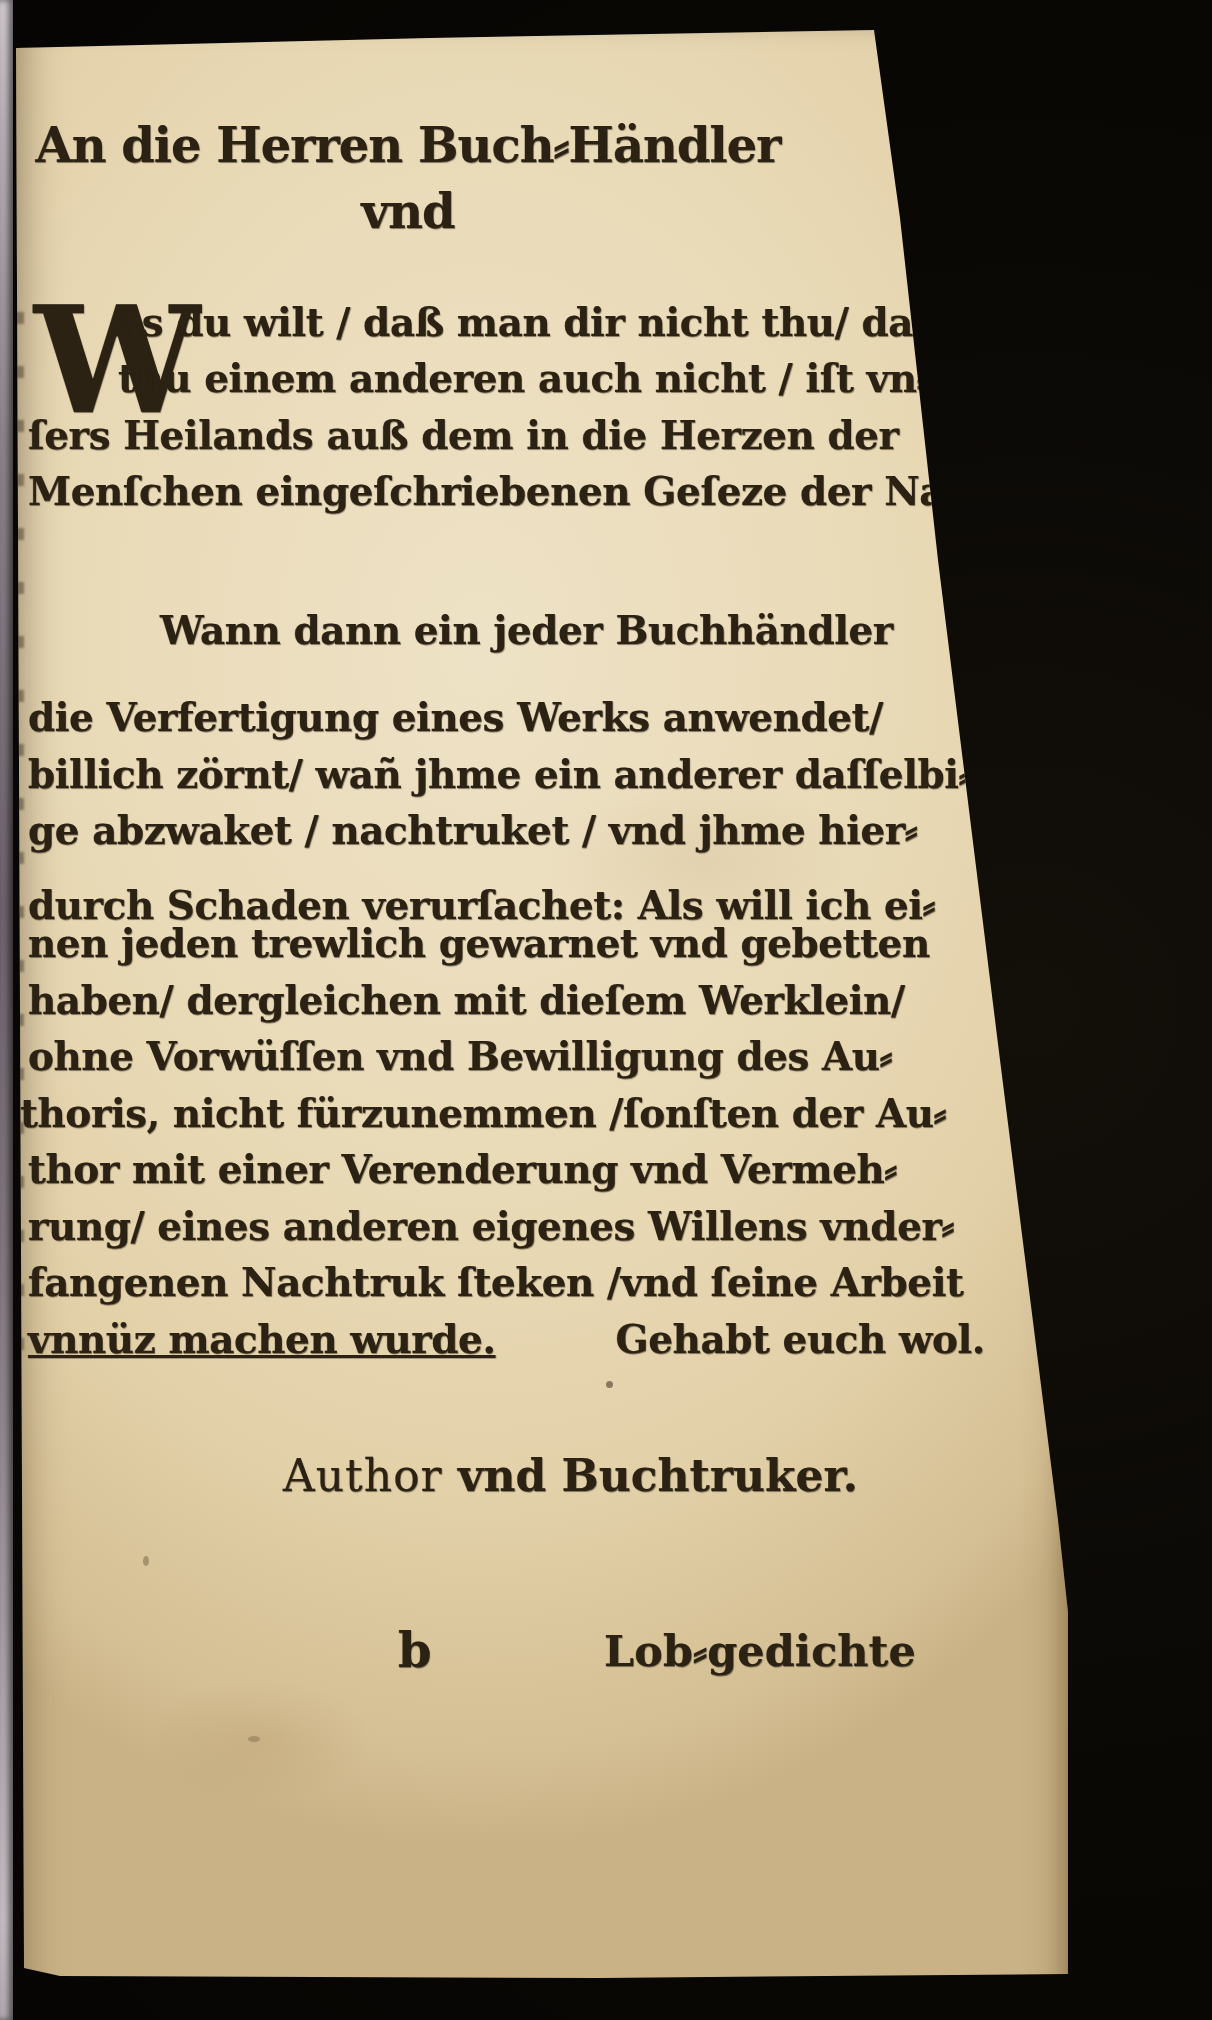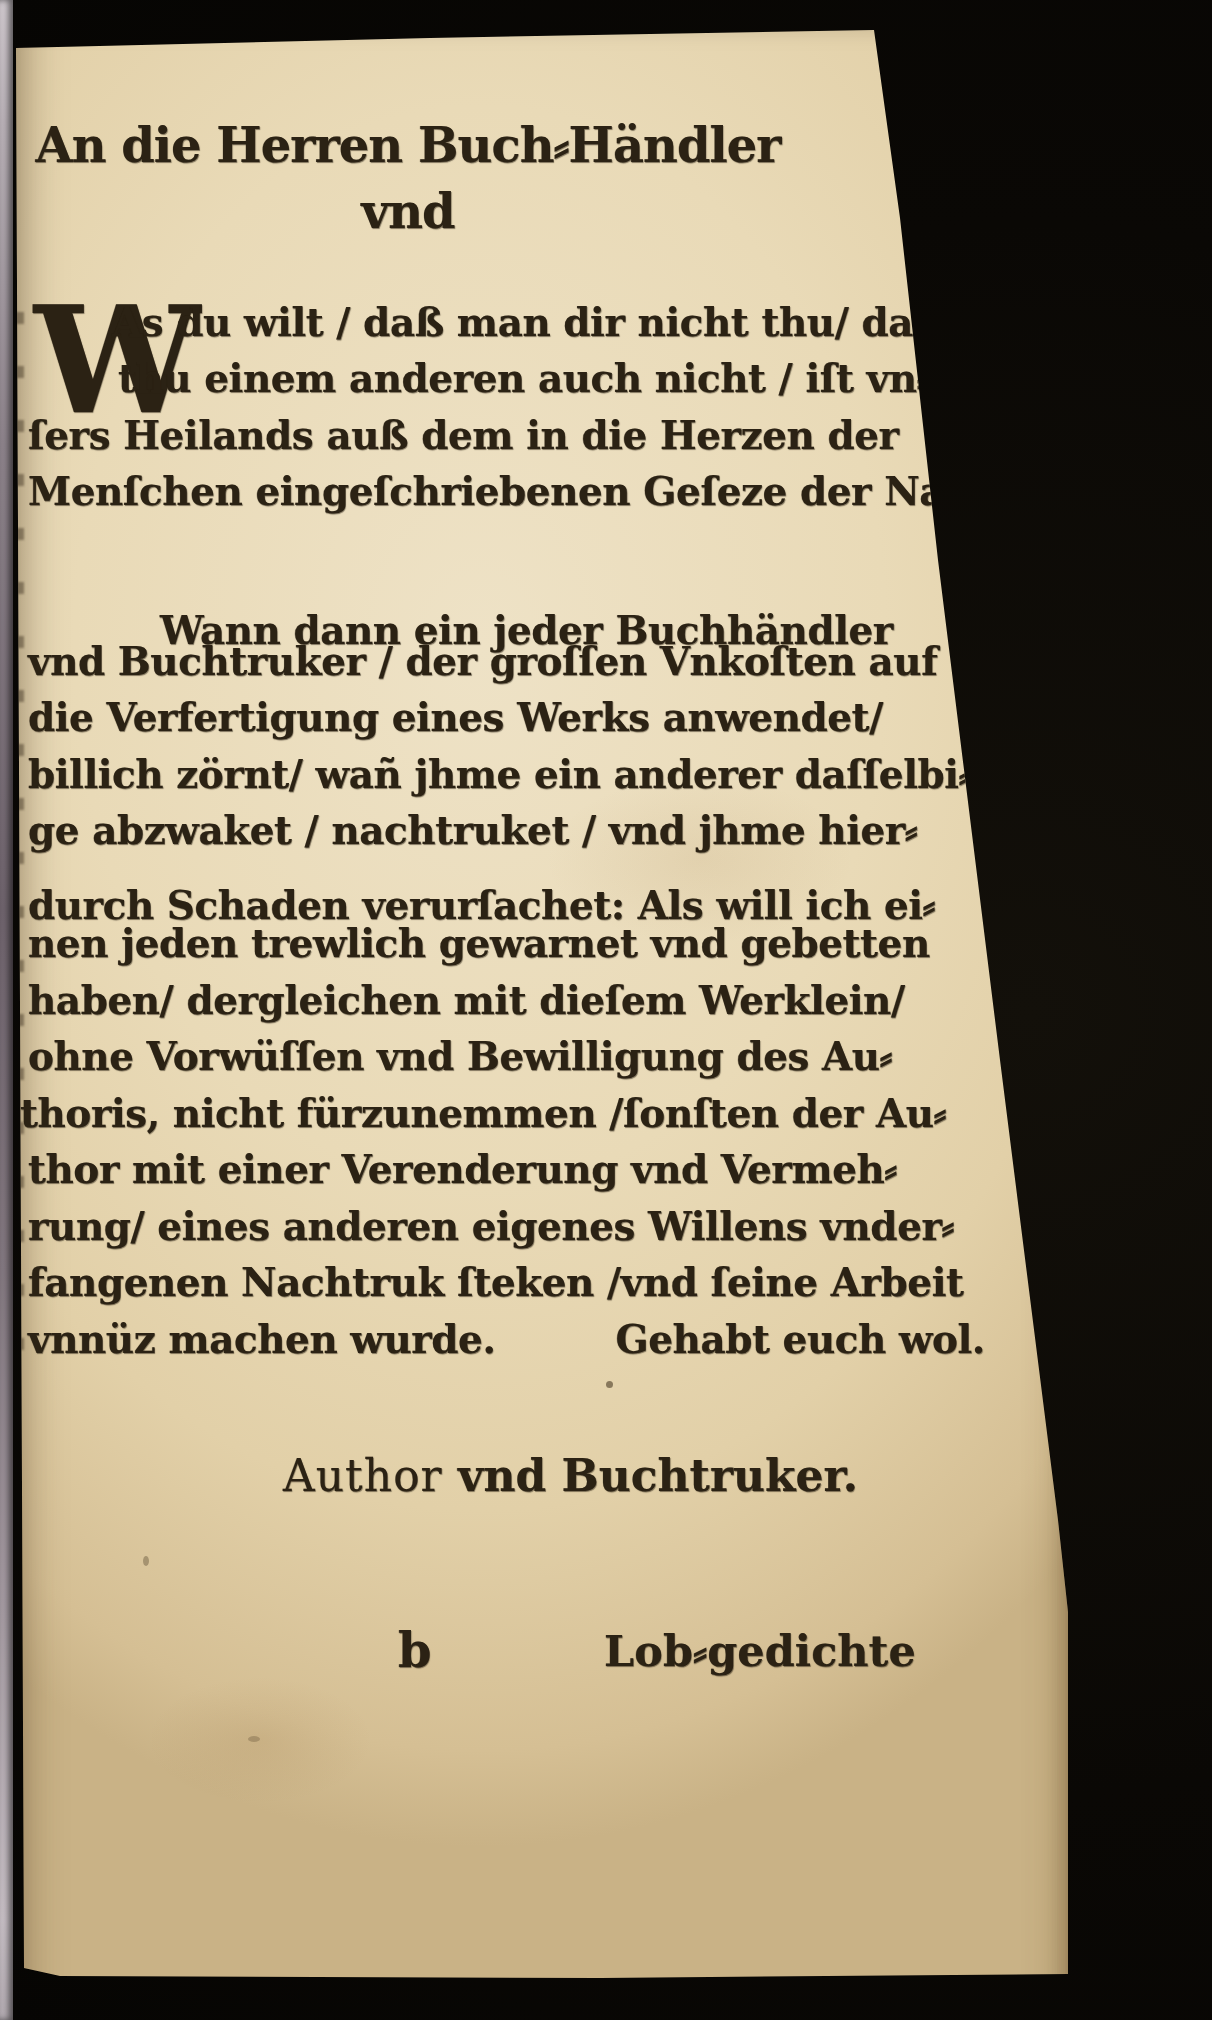--- a/index.html
+++ b/index.html
@@ -60,34 +60,33 @@
   </div>
 
   <div class="ink dropcap">W</div>
 
   <div class="ink line" style="left:112px;top:297px;">As du wilt / daß man dir nicht thu/ daß</div>
   <div class="ink line" style="left:118px;top:353px;">thu einem anderen auch nicht / iſt vn⸗</div>
   <div class="ink line" style="left:28px;top:410px;">ſers Heilands auß dem in die Herzen der</div>
   <div class="ink line" style="left:28px;top:466px;">Menſchen eingeſchriebenen Geſeze der Na⸗</div>
 
   <div class="ink line" style="left:160px;top:579px;margin-top:26px;">Wann dann ein jeder Buchhändler</div>
-  <div class="ink line" style="left:28px;top:636px;">vnd Buchtruker / der groſſen Vnkoſten auf</div>
   <div class="ink line" style="left:28px;top:692px;">die Verfertigung eines Werks anwendet/</div>
   <div class="ink line" style="left:28px;top:749px;">billich zörnt/ wañ jhme ein anderer daſſelbi⸗</div>
   <div class="ink line" style="left:28px;top:805px;">ge abzwaket / nachtruket / vnd jhme hier⸗</div>
   <div class="ink line" style="left:28px;top:844px;margin-top:36px;">durch Schaden verurſachet: Als will ich ei⸗</div>
   <div class="ink line" style="left:28px;top:918px;">nen jeden trewlich gewarnet vnd gebetten</div>
   <div class="ink line" style="left:28px;top:975px;">haben/ dergleichen mit dieſem Werklein/</div>
   <div class="ink line" style="left:28px;top:1031px;">ohne Vorwüſſen vnd Bewilligung des Au⸗</div>
   <div class="ink line" style="left:20px;top:1088px;">thoris, nicht fürzunemmen /ſonſten der Au⸗</div>
   <div class="ink line" style="left:28px;top:1144px;">thor mit einer Verenderung vnd Vermeh⸗</div>
   <div class="ink line" style="left:28px;top:1201px;">rung/ eines anderen eigenes Willens vnder⸗</div>
   <div class="ink line" style="left:28px;top:1257px;">fangenen Nachtruk ſteken /vnd ſeine Arbeit</div>
 
-  <div class="ink line" style="left:28px;top:1314px;">
+  <div class="ink line" style="left:28px;top:1314px;text-decoration:underline;">
     <span>vnnüz machen wurde.</span><span class="closing-right">Gehabt euch wol.</span>
   </div>
 
   <div class="ink sig">
     <span class="latin">Author</span><span> vnd Buchtruker.</span>
   </div>
 
   <div class="ink mark-b">b</div>
   <div class="ink catchword">Lob⸗gedichte</div>
 

